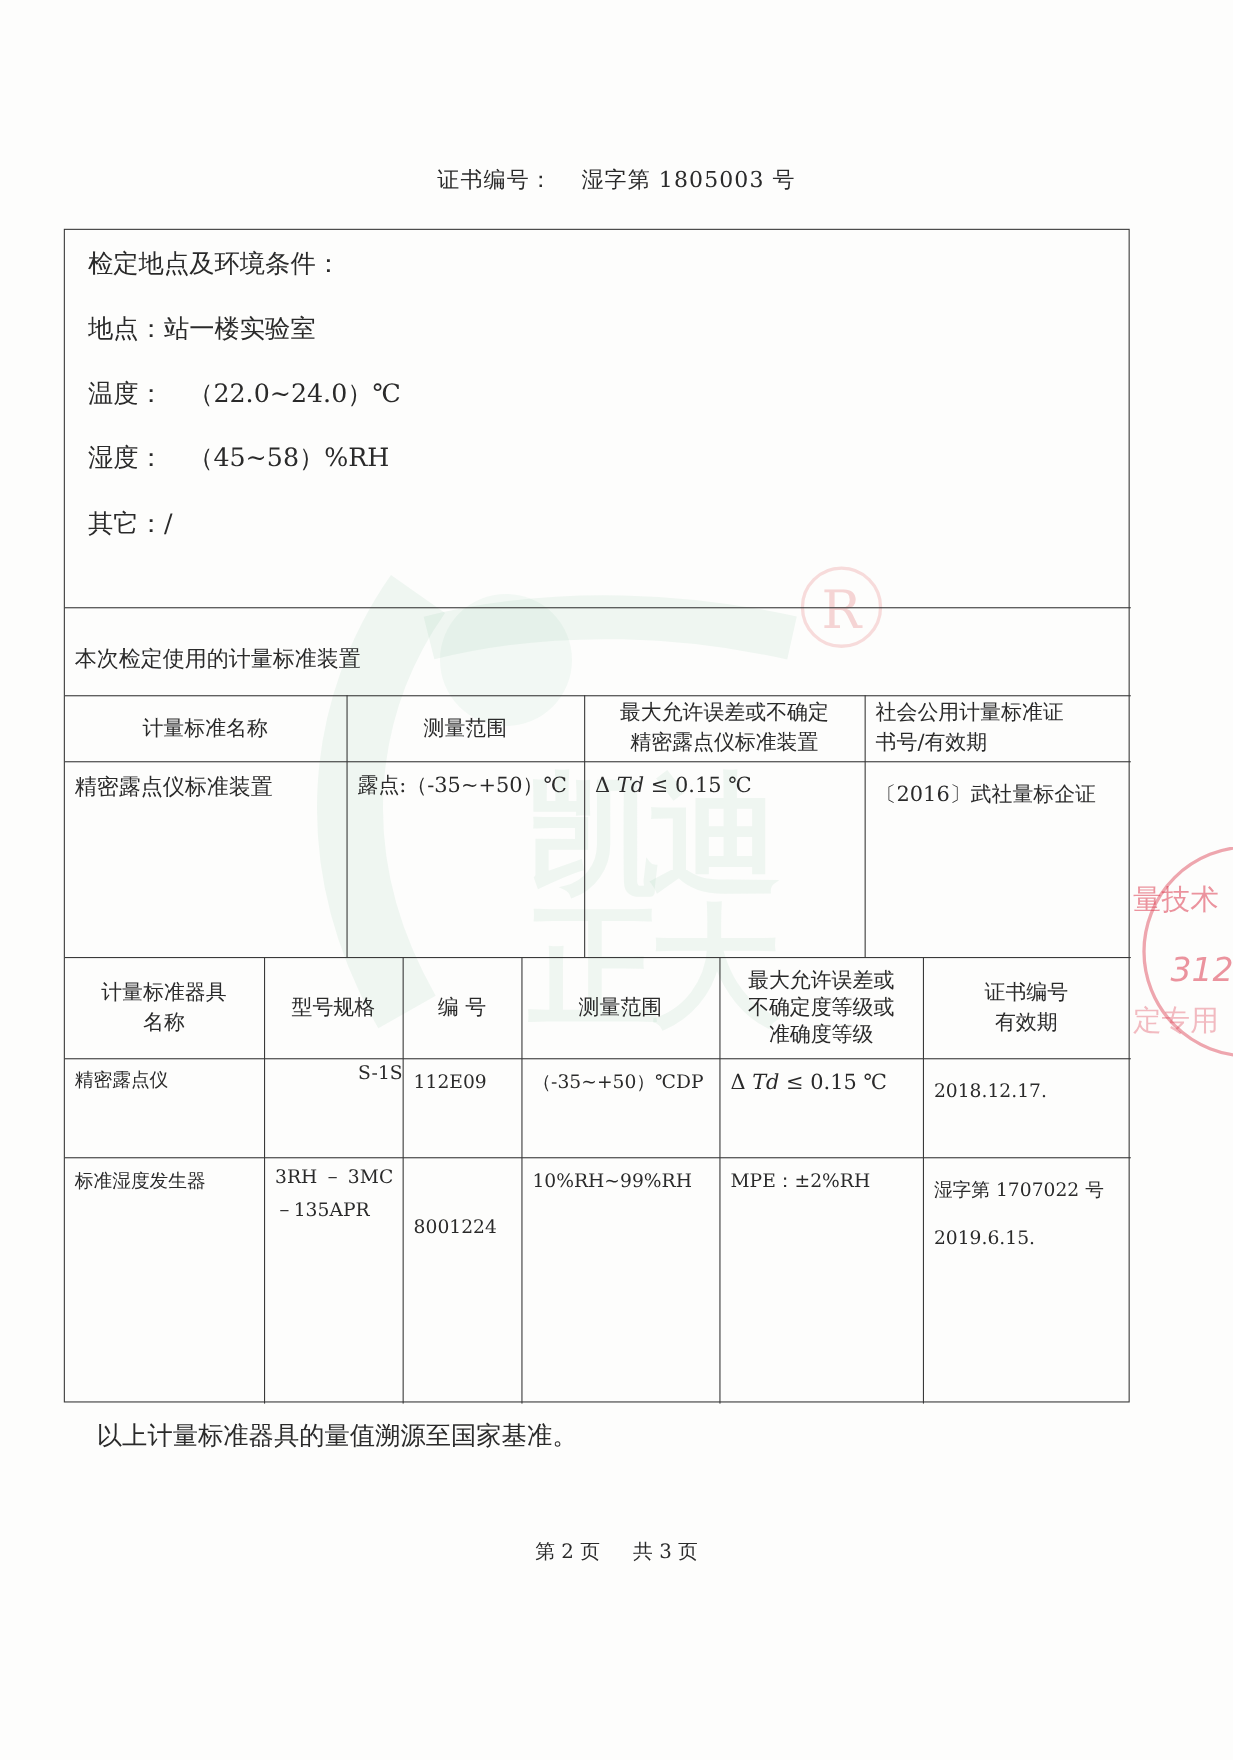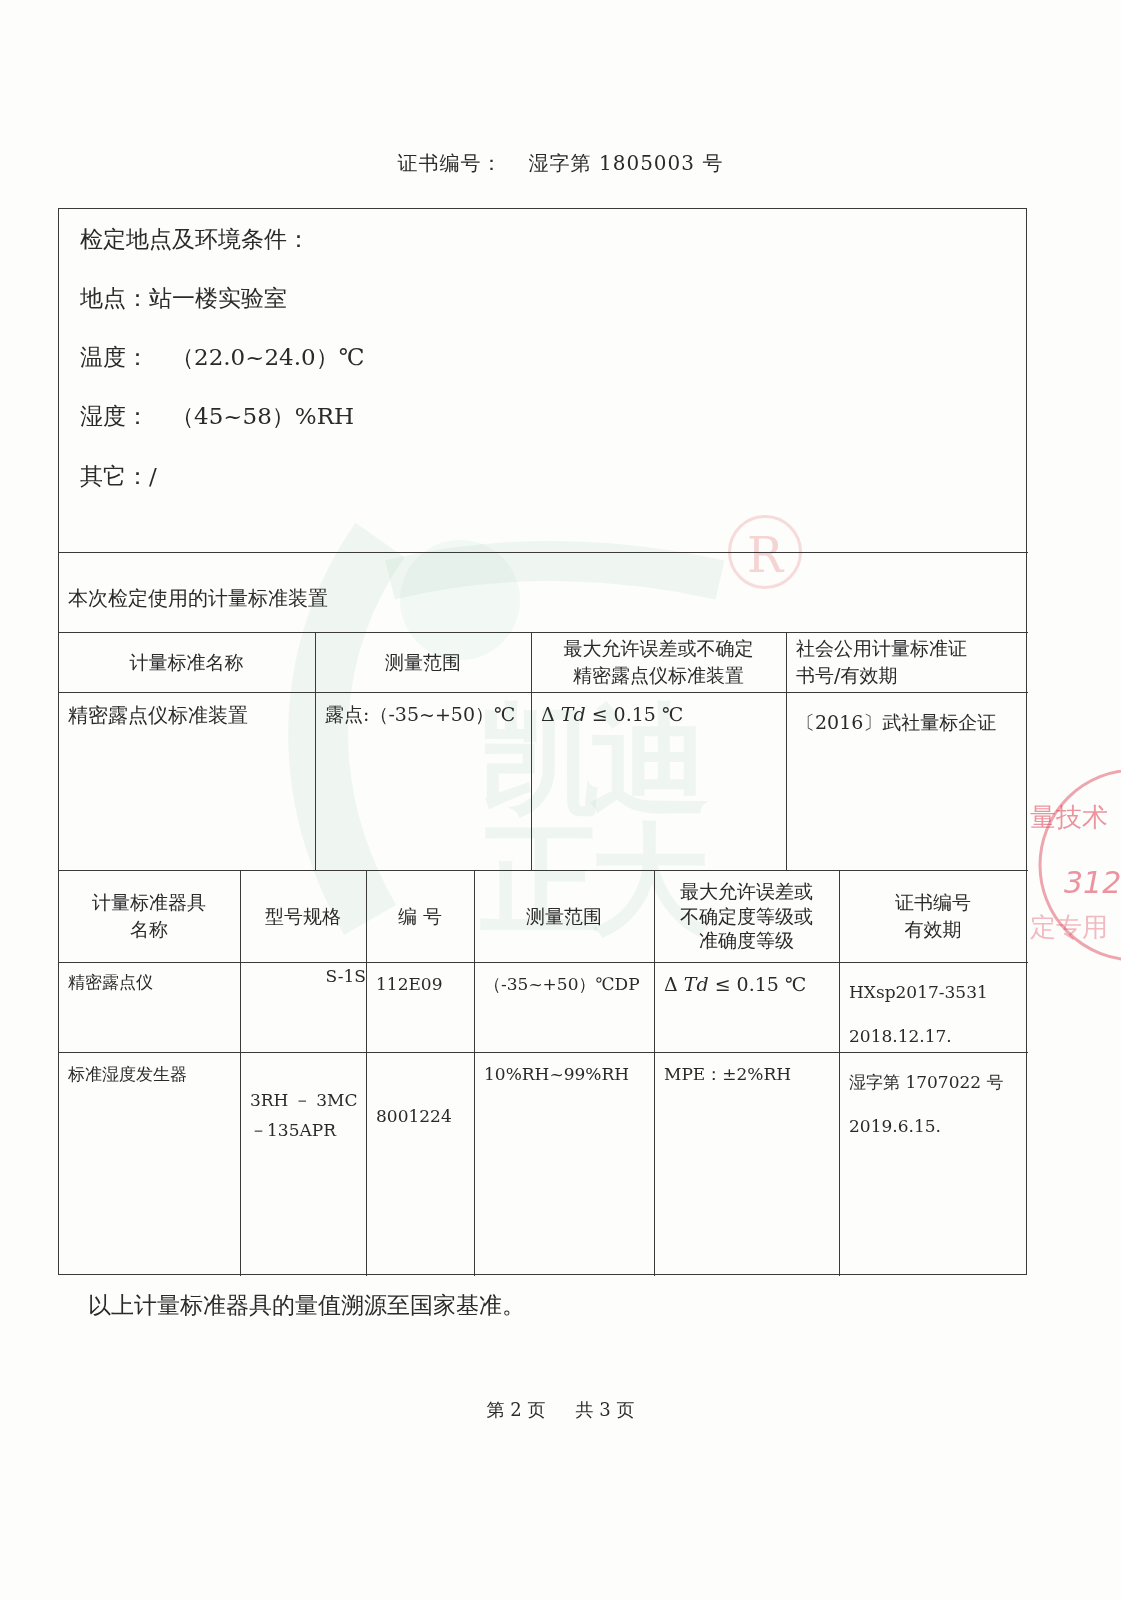--- a/index.html
+++ b/index.html
@@ -140,26 +140,25 @@
 </div>
 
 <div class="cell txt sm" style="left:58px;top:970px;width:182px;font-family:'DejaVu Sans',sans-serif;">精密露点仪</div>
 <div class="cell txt sm" style="left:240px;top:964px;width:126px;text-align:right;">S-1S</div>
 <div class="cell txt sm" style="left:366px;top:972px;width:108px;">112E09</div>
 <div class="cell txt sm" style="left:474px;top:972px;width:180px;">（-35~+50）℃DP</div>
 <div class="cell txt" style="left:654px;top:970px;width:185px;">
   <span>Δ </span><span class="it">Td</span><span> ≤ 0.15 ℃</span>
 </div>
 <div class="cell txt sm" style="left:839px;top:970px;width:188px;line-height:44px;">
-  <div>HXsp2017-3531</div>
   <div>2018.12.17.</div>
 </div>
 
 <div class="cell txt sm" style="left:58px;top:1062px;width:182px;font-family:'DejaVu Sans',sans-serif;">标准湿度发生器</div>
-<div class="cell txt sm" style="left:240px;top:1085px;width:126px;line-height:30px;">
+<div class="cell txt sm" style="left:240px;top:1055px;width:126px;line-height:30px;">
   <div>3RH － 3MC</div>
   <div>－135APR</div>
 </div>
 <div class="cell txt sm" style="left:366px;top:1062px;width:108px;margin-top:42px;">8001224</div>
 <div class="cell txt sm" style="left:474px;top:1062px;width:180px;">10%RH~99%RH</div>
 <div class="cell txt sm" style="left:654px;top:1062px;width:185px;">MPE：±2%RH</div>
 <div class="cell txt sm" style="left:839px;top:1060px;width:188px;line-height:44px;">
   <div>湿字第 1707022 号</div>
   <div>2019.6.15.</div>
 </div>

